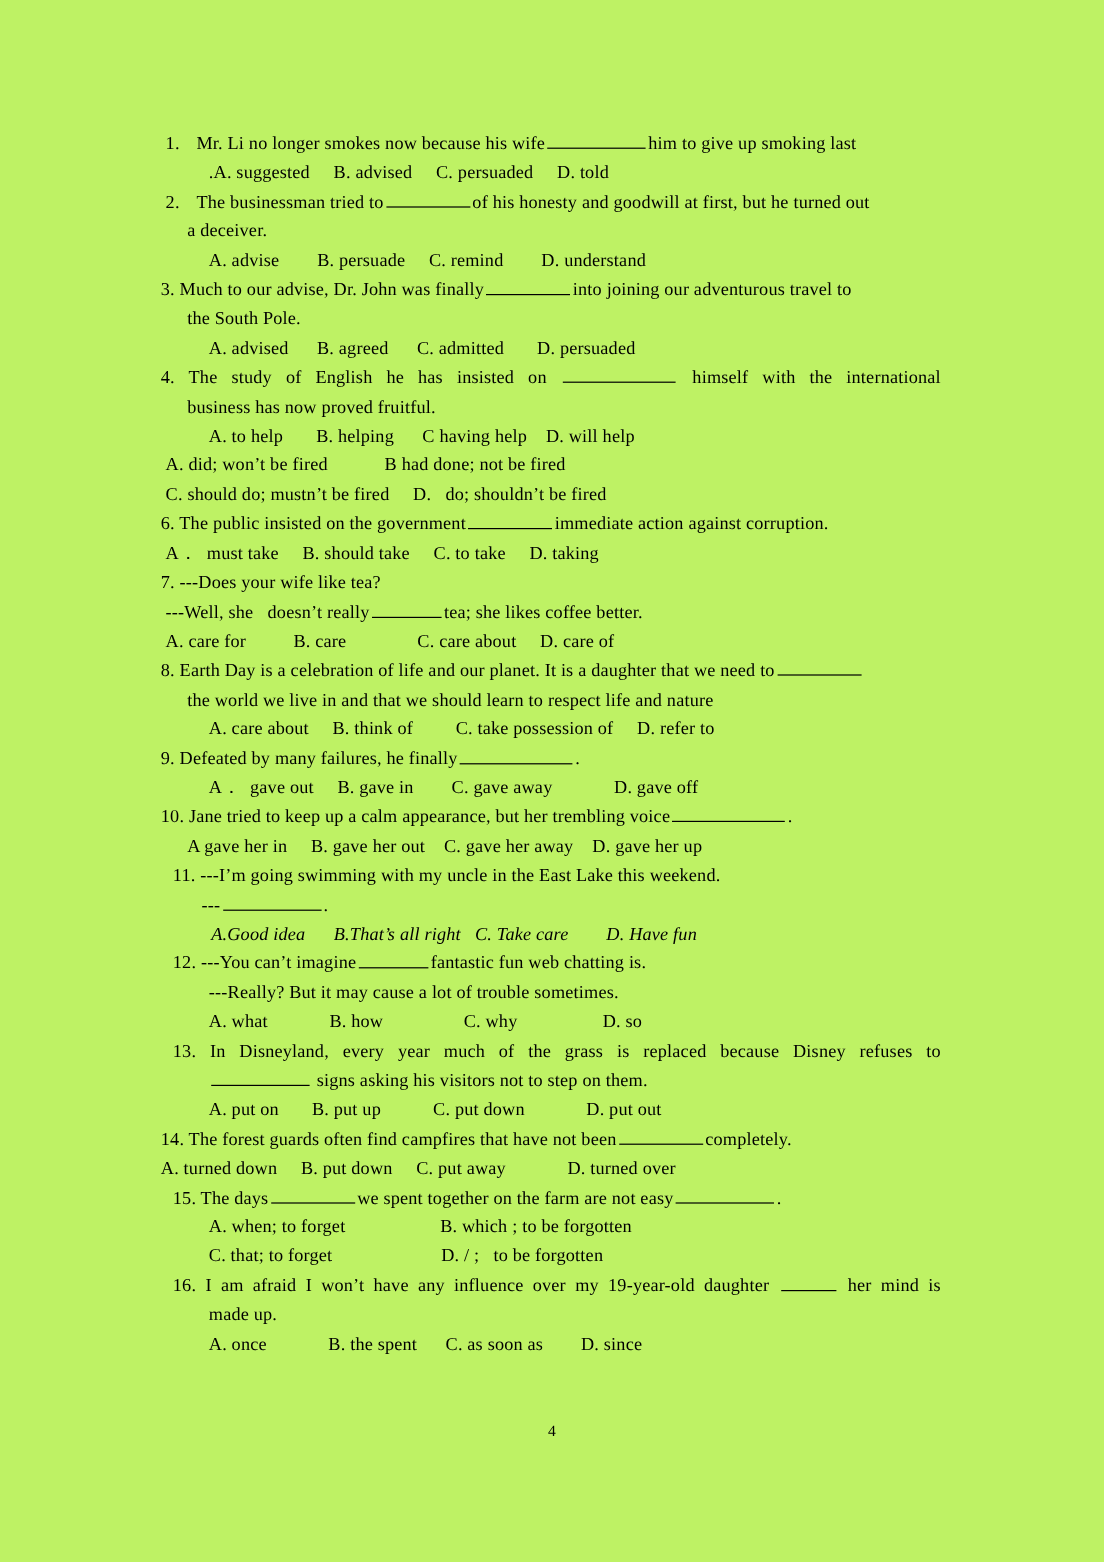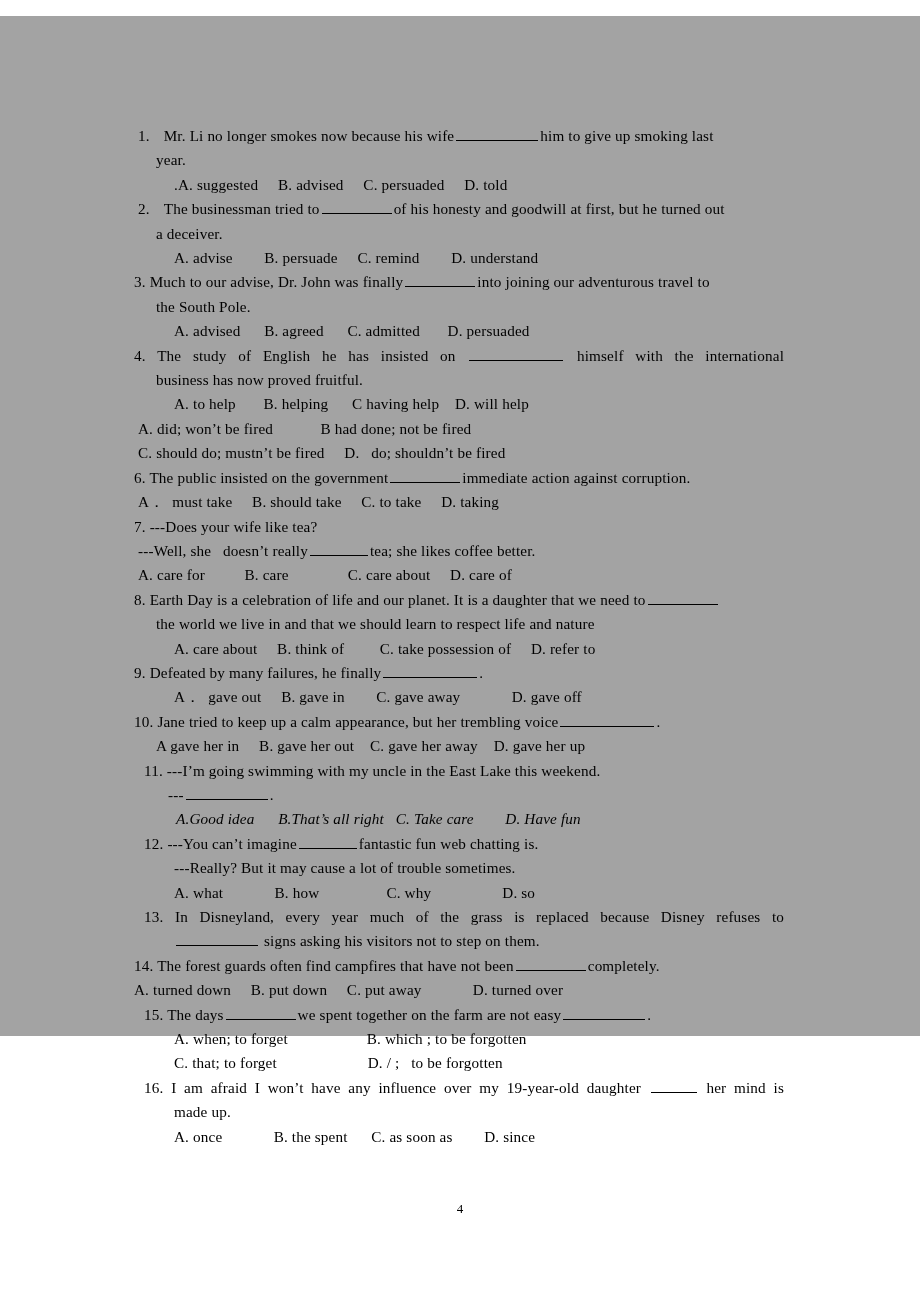--- a/index.html
+++ b/index.html
@@ -12,24 +12,24 @@
     width: 920px;
     height: 1302px;
     position: relative;
     font-family: "Liberation Serif", "DejaVu Serif", serif;
     color: #000000;
     overflow: hidden;
   }
   .page {
     position: absolute;
     left: 0;
-    top: 16px;
+    top: 0;
     width: 920px;
-    height: 1020px;
-    background: #a3a3a3;
+    height: 1302px;
+    background: #bef264;
   }
   .content {
     position: absolute;
     left: 138px;
     top: 108px;
     width: 646px;
   }
   .q-block {
     margin: 0;
     padding: 0;
@@ -82,21 +82,20 @@
   }
 </style>
 </head>
 <body>
 
 <div class="page">
   <div class="content">
 
     <div class="q-block">
       <div class="line ind-0"><span>1.</span><span class="opt-gap" style="width:14px">&nbsp;</span><span>Mr. Li no longer smokes now because his wife</span><span class="blank w-lg"></span><span>him to give up smoking last</span></div>
-      <div class="line ind-3">year.</div>
       <div class="line ind-4">.A. suggested     B. advised     C. persuaded     D. told</div>
     </div>
 
     <div class="q-block">
       <div class="line ind-0"><span>2.</span><span class="opt-gap" style="width:14px">&nbsp;</span><span>The businessman tried to</span><span class="blank w-md"></span><span>of his honesty and goodwill at first, but he turned out</span></div>
       <div class="line ind-3">a deceiver.</div>
       <div class="line ind-4">A. advise        B. persuade     C. remind        D. understand</div>
     </div>
 
     <div class="q-block">
@@ -151,20 +150,21 @@
 
     <div class="q-block">
       <div class="line ind-1"><span>12.</span> <span>---You can’t imagine</span><span class="blank w-sm"></span><span>fantastic fun web chatting is.</span></div>
       <div class="line ind-4">---Really? But it may cause a lot of trouble sometimes.</div>
       <div class="line ind-4">A. what             B. how                 C. why                  D. so</div>
     </div>
 
     <div class="q-block">
       <div class="line ind-1 just"><span>13.</span> <span>In Disneyland, every year much of the grass is replaced because Disney refuses to</span></div>
       <div class="line ind-4"><span class="blank w-lg"></span> <span>signs asking his visitors not to step on them.</span></div>
+      <div class="line ind-4">A. put on       B. put up           C. put down             D. put out</div>
     </div>
 
     <div class="q-block">
       <div class="line ind-n1"><span>14.</span> <span>The forest guards often find campfires that have not been</span><span class="blank w-md"></span><span>completely.</span></div>
       <div class="line ind-n1">A. turned down     B. put down     C. put away             D. turned over</div>
     </div>
 
     <div class="q-block">
       <div class="line ind-1"><span>15.</span> <span>The days</span><span class="blank w-md"></span><span>we spent together on the farm are not easy</span><span class="blank w-lg"></span><span>.</span></div>
       <div class="line ind-4">A. when; to forget                    B. which ; to be forgotten</div>

